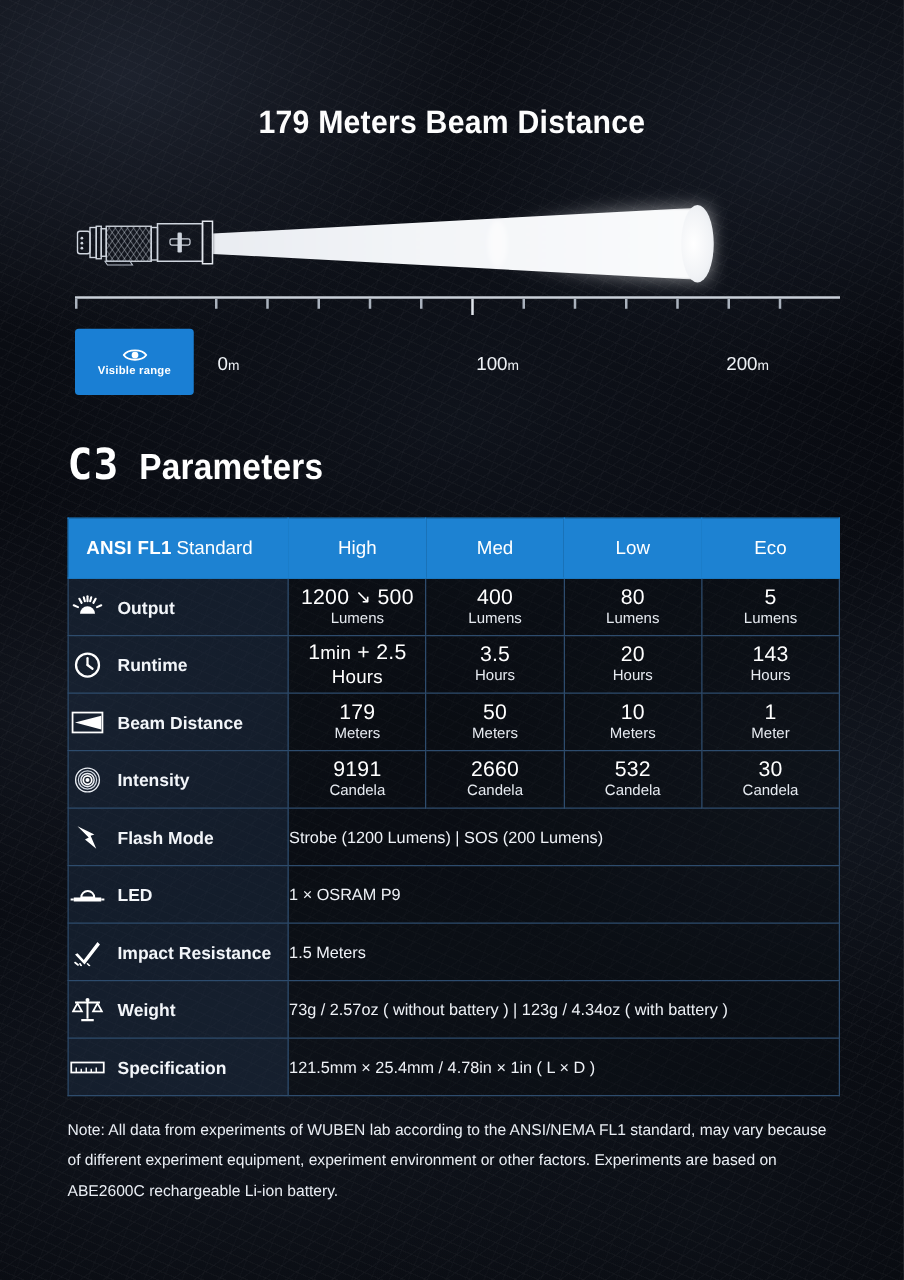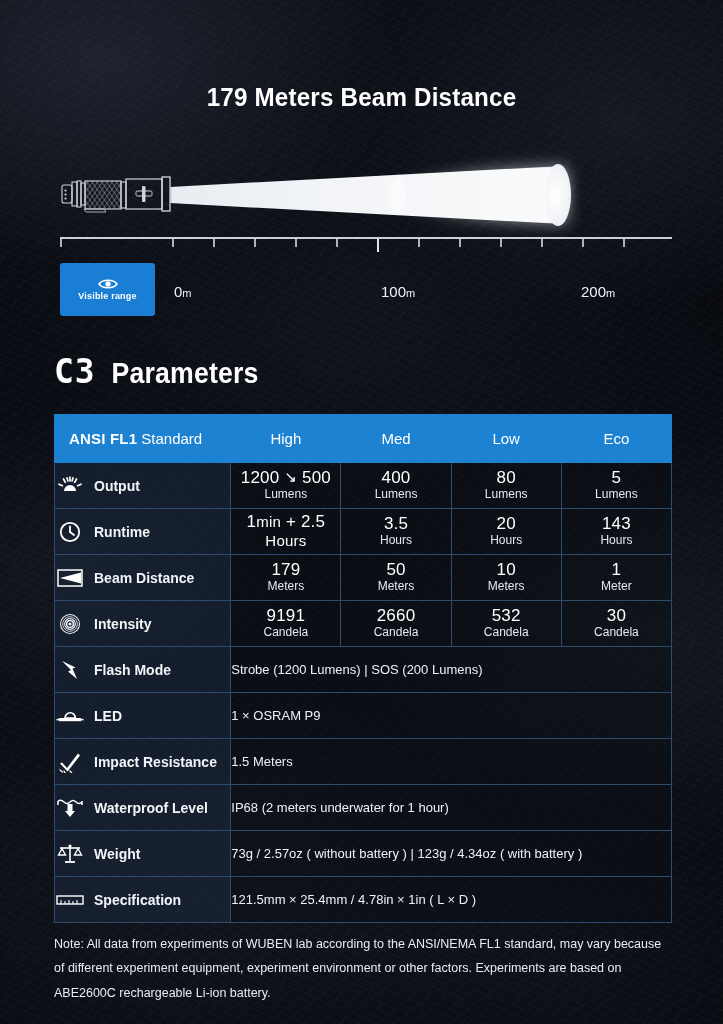--- a/index.html
+++ b/index.html
@@ -207,21 +207,21 @@
     text-align:left;
     padding-left:18px;
     height:46px;
     font-size:13px;
     color:#eef1f6;
     white-space:nowrap;
   }
 
   
   .note {
-    position:absolute; left:54px; top:932px; width:616px;
+    position:absolute; left:54px; top:892px; width:616px;
     font-size:12.5px;
     line-height:1.95;
     color:#e9edf3;
   }
 </style>
 </head>
 <body>
 
 <div id="bg"></div>
 
@@ -503,34 +503,20 @@
               </span>
        <span class="lbl-txt">Impact Resistance</span>
      </div>
           </td>
           <td class="wide-cell" colspan="4">1.5 Meters</td>
         </tr>
         <tr>
           <td class="lbl-cell">
             <div class="lbl-inner">
        <span class="lbl-ico">
-                <svg width="28" height="20" viewBox="0 0 28 20">
-    <path d="M2 3 L2 7 M2 3 Q5 1 8 4 Q11 7 14 4 Q17 1 20 4 Q23 7 26 4 L26 3 M26 3 L26 7" fill="none" stroke="#fff" stroke-width="1.5" stroke-linejoin="round"></path>
-    <path d="M11.5 6 L16.5 6 L16.5 13 L19 13 L14 19 L9 13 L11.5 13 Z" fill="#fff"></path>
-                </svg>
-              </span>
-       <span class="lbl-txt">Waterproof Level</span>
-     </div>
-          </td>
-          <td class="wide-cell" colspan="4">IP68  (2 meters underwater for 1 hour)</td>
-        </tr>
-        <tr>
-          <td class="lbl-cell">
-            <div class="lbl-inner">
-       <span class="lbl-ico">
                 <svg width="26" height="22" viewBox="0 0 26 22">
     <line x1="13" y1="3" x2="13" y2="18" stroke="#fff" stroke-width="1.6"></line>
     <line x1="3" y1="5" x2="23" y2="5" stroke="#fff" stroke-width="1.6"></line>
     <circle cx="13" cy="3" r="1.6" fill="#fff"></circle>
     <line x1="8" y1="19" x2="18" y2="19" stroke="#fff" stroke-width="1.8"></line>
     <path d="M1.5 12 L5 5.6 L8.5 12 Z" fill="none" stroke="#fff" stroke-width="1.4"></path>
     <path d="M17.5 12 L21 5.6 L24.5 12 Z" fill="none" stroke="#fff" stroke-width="1.4"></path>
                 </svg>
               </span>
        <span class="lbl-txt">Weight</span>

